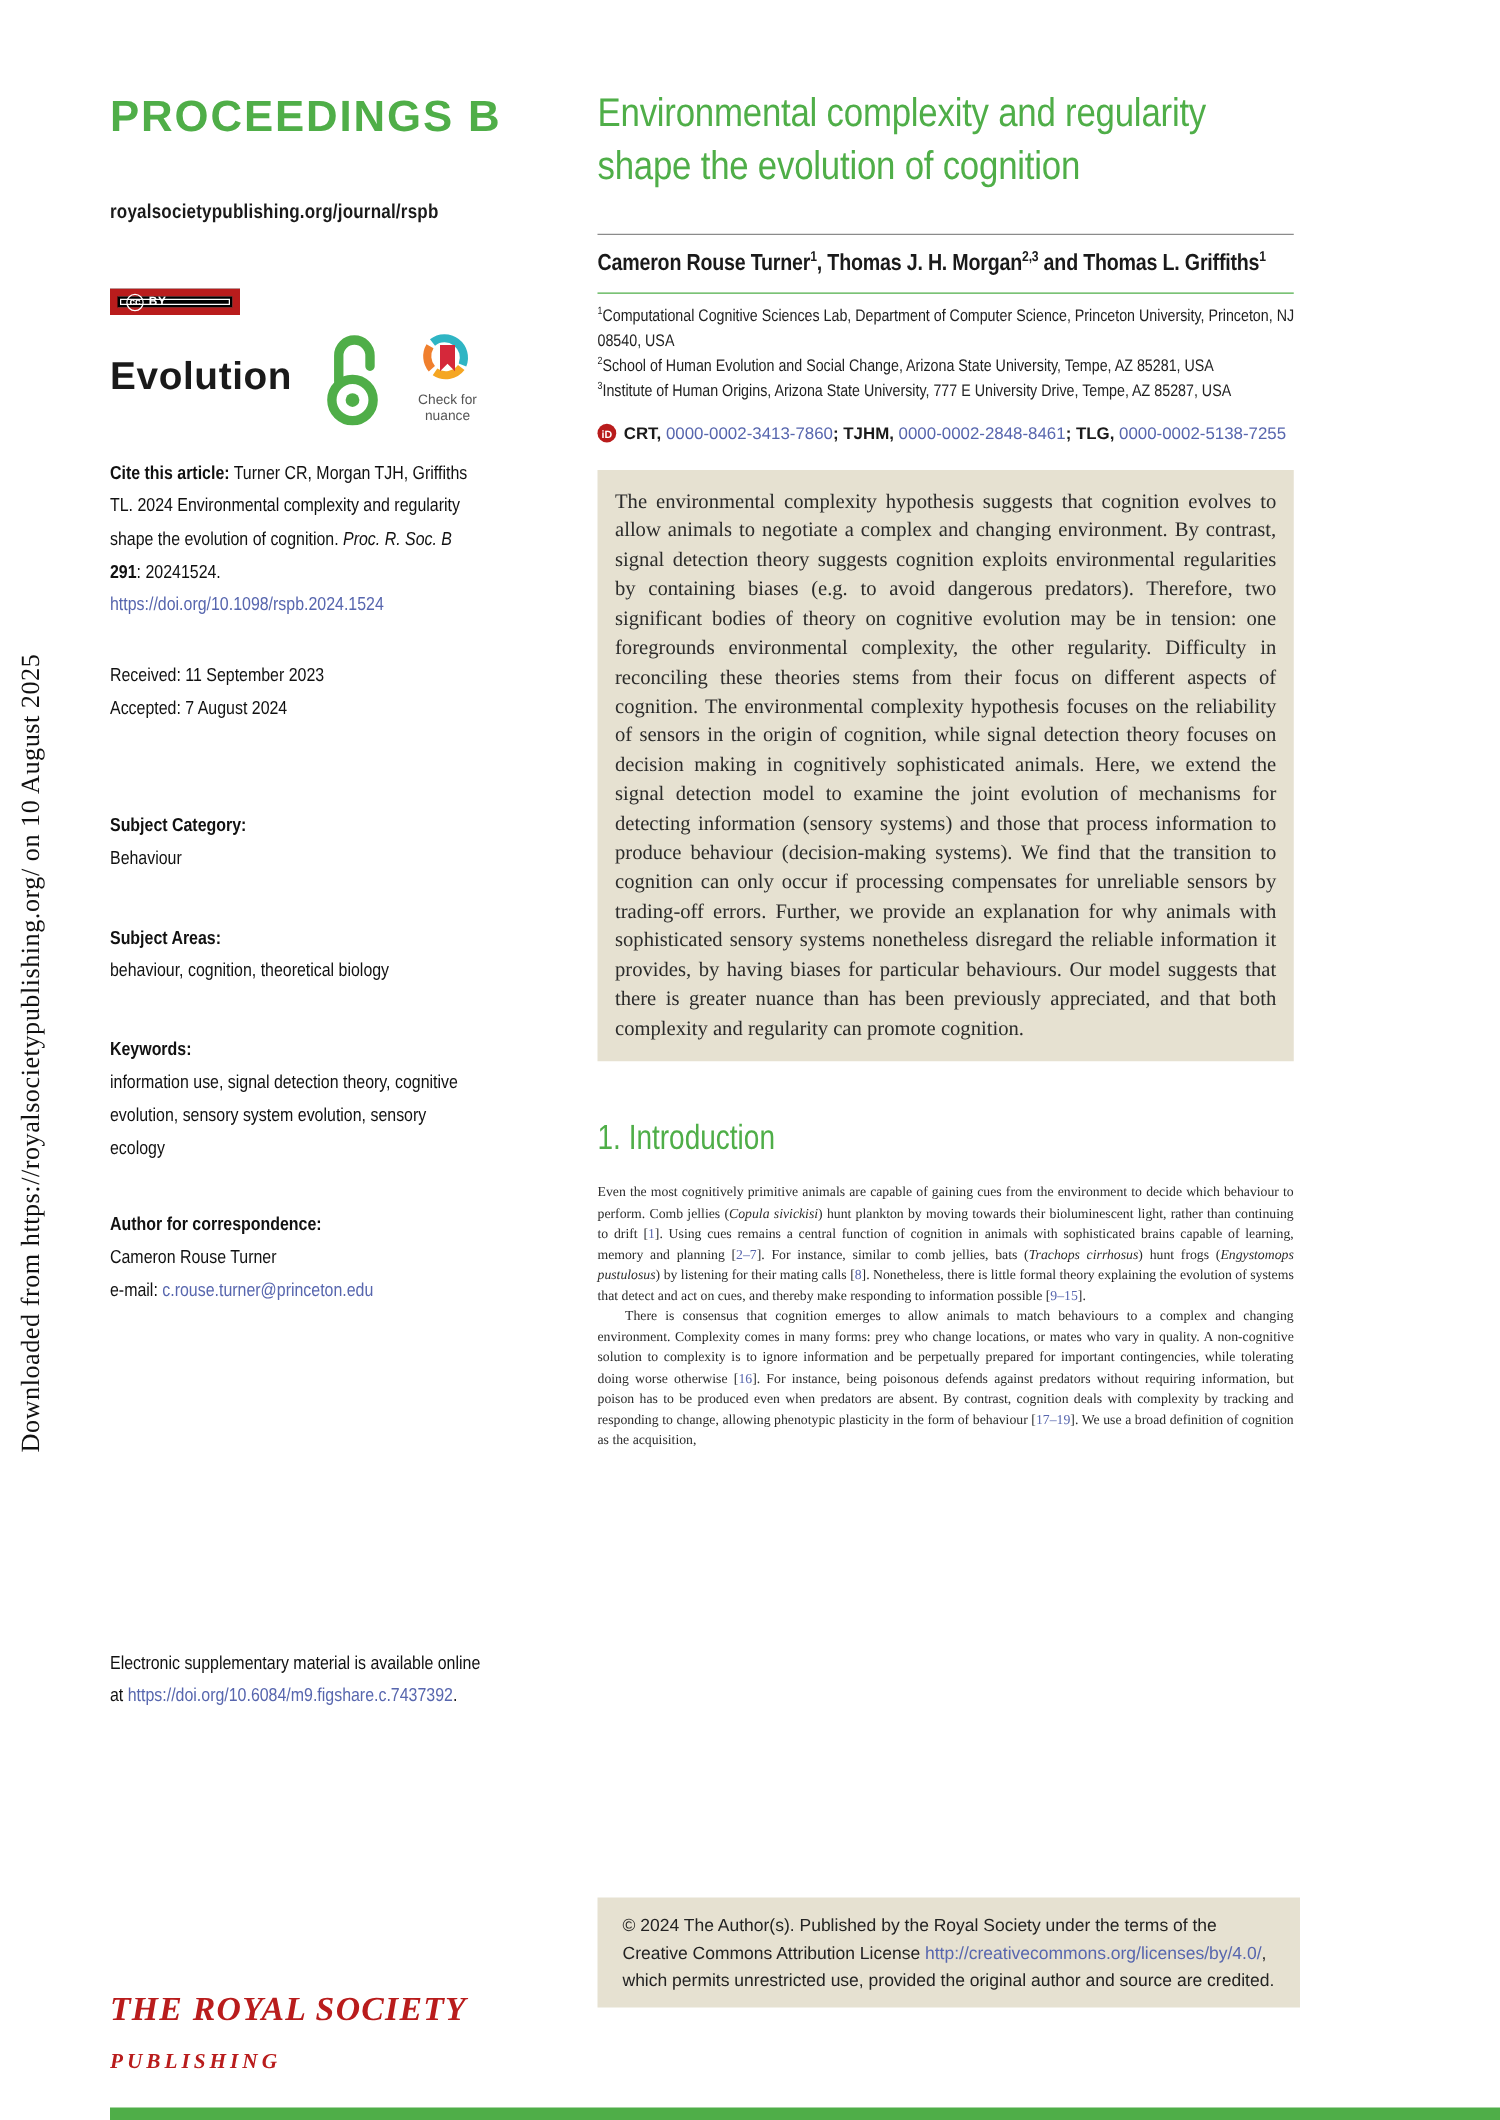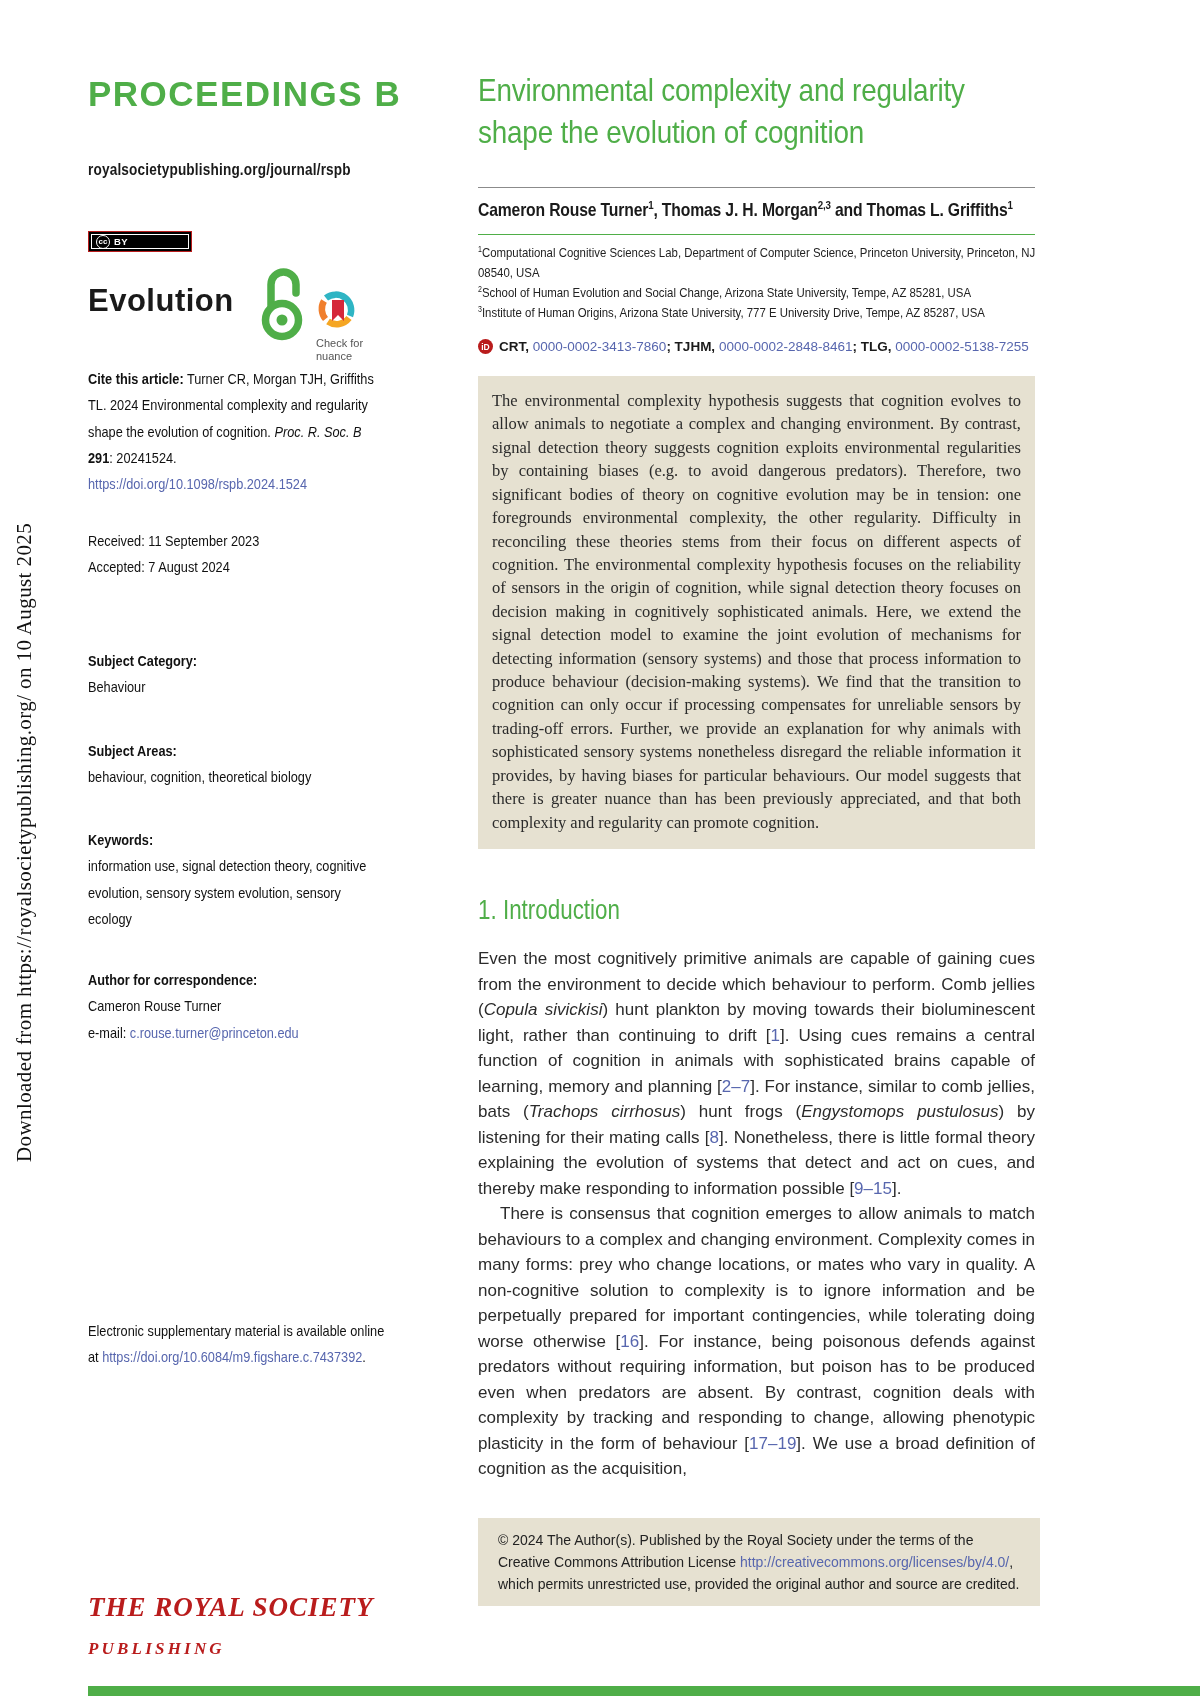--- a/index.html
+++ b/index.html
@@ -11,28 +11,28 @@
   sup{font-size:62%;line-height:0;}
 
   
   .rot-note{position:absolute;left:12px;top:1162px;transform:rotate(-90deg);transform-origin:0 0;
             white-space:nowrap;font-family:"Liberation Serif",serif;font-size:21px;letter-spacing:.4px;color:#111;}
 
   
   .m-journal{left:88px;top:74px;font-size:35px;font-weight:700;color:#4fae48;letter-spacing:1.5px;}
   .m-url{left:88px;top:161px;font-size:16px;font-weight:700;white-space:nowrap;
          transform:scaleX(.85);transform-origin:0 0;letter-spacing:.2px;}
-  .cc-badge{left:88px;top:231px;width:104px;height:21px;background:#000;border:1px solid #b91c1c;
+  .cc-badge{left:88px;top:231px;width:104px;height:21px;background:#000;border:6px solid #b91c1c;
             box-shadow:inset 0 0 0 2px #000, inset 0 0 0 3px #fff;display:flex;align-items:center;gap:4px;padding-left:7px;box-sizing:border-box;}
   .cc-circ{width:12px;height:12px;border:1.4px solid #fff;border-radius:50%;color:#fff;font-size:8px;font-weight:700;
            display:flex;align-items:center;justify-content:center;}
   .cc-by{color:#fff;font-size:9.5px;font-weight:700;letter-spacing:.5px;}
   .m-research{left:88px;top:283px;font-size:31px;font-weight:600;letter-spacing:.5px;}
   .oa-icon{left:261px;top:262px;}
-  .cu-badge{left:316px;top:288px;width:84px;text-align:left;}
+  .cu-badge{left:316px;top:264px;width:84px;text-align:center;}
   .cu-cap{font-size:11px;color:#555;line-height:1.15;margin-top:1px;}
 
   .sb-block{position:absolute;left:88px;width:352px;transform:scaleX(.85);transform-origin:0 0;
             font-size:15px;line-height:1.75;color:#111;}
   .sb-label{font-weight:700;}
   .rs-logo{left:88px;top:1592px;color:#b91c1c;font-family:"Liberation Serif",serif;font-style:italic;}
   .rs-main{font-size:27px;font-weight:700;letter-spacing:1px;}
   .rs-sub{font-size:17px;font-weight:700;letter-spacing:3.2px;margin-top:16px;}
   .bottom-bar{left:88px;top:1686px;width:1112px;height:10px;background:#4fae48;}
 
@@ -48,21 +48,21 @@
   .a-orcid{left:478px;top:339px;display:flex;align-items:center;font-size:13.5px;}
   .orcid-ic{width:15px;height:15px;border-radius:50%;background:#b91c1c;color:#fff;font-size:8.5px;font-weight:700;
             display:inline-flex;align-items:center;justify-content:center;margin-right:6px;flex:0 0 auto;}
   .orcid-pre{font-weight:700;white-space:pre;}
 
   .abstract-box{left:478px;top:376px;width:557px;box-sizing:border-box;background:#e6e1d1;
                 padding:13px 14px 15px;font-family:"Liberation Serif",serif;font-size:16.5px;
                 line-height:1.42;color:#2b2b2b;text-align:justify;}
   .intro-h{left:478px;top:894px;font-size:28px;font-weight:500;color:#4fae48;
            transform:scaleX(.8);transform-origin:0 0;white-space:nowrap;}
-  .body-text{left:478px;top:946px;width:557px;font-family:Liberation Sans, sans-serif;font-size:17px;
+  .body-text{left:478px;top:946px;width:557px;font-family:Liberation Serif, serif;font-size:11px;
              line-height:1.5;color:#2b2b2b;text-align:justify;}
   .body-text p{margin:0;}
   .body-text p + p{text-indent:22px;}
   .footer-box{left:478px;top:1518px;width:562px;box-sizing:border-box;background:#e6e1d1;
               padding:11px 20px;font-size:14px;line-height:1.58;color:#222;}
 </style>
 </head>
 <body>
 
 <div class="page">

